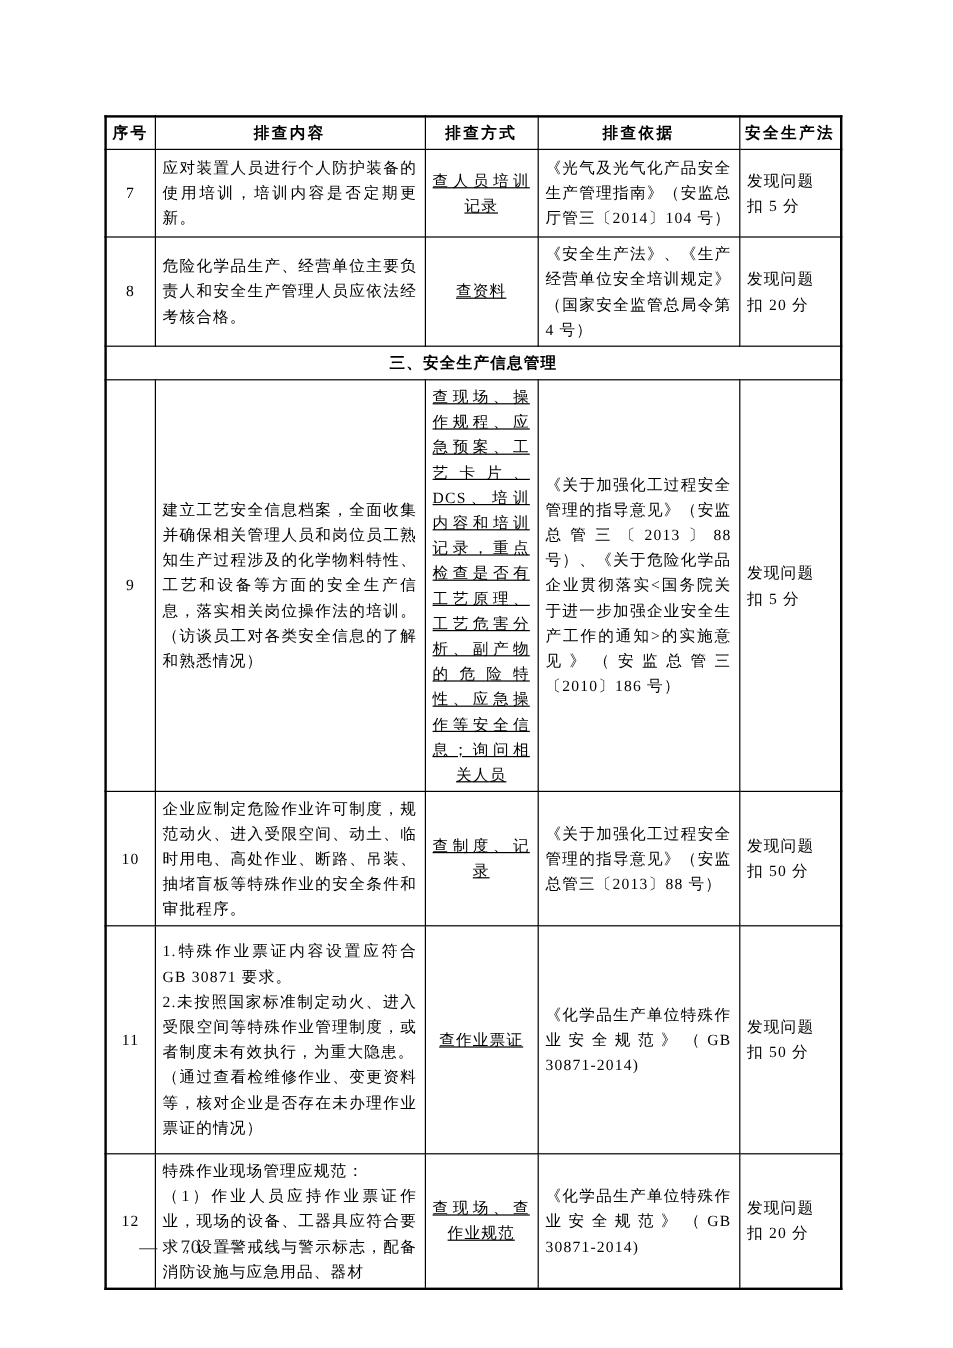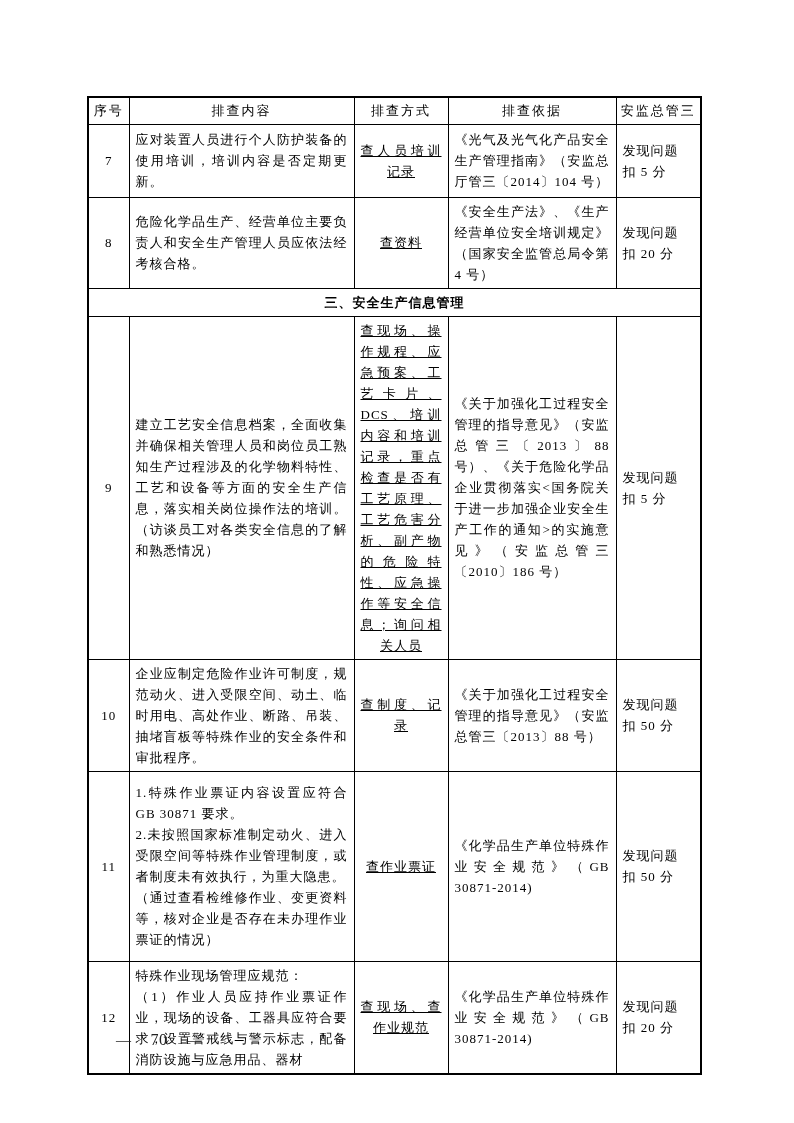--- a/index.html
+++ b/index.html
@@ -28,21 +28,21 @@
   table.inspection td {
     border: 1.5px solid #000;
     font-size: 13px;
     letter-spacing: 1px;
     line-height: 21px;
     vertical-align: middle;
     padding: 3px 6px;
     overflow: hidden;
   }
   table.inspection th {
-    font-weight: normal;
+    font-weight: bold;
     text-align: center;
     letter-spacing: 2px;
     padding: 2px 2px;
   }
   td.cell-section {
     font-weight: bold;
     text-align: center;
     font-size: 13.5px;
     letter-spacing: 1.5px;
   }
@@ -90,21 +90,21 @@
     <col style="width:94px">
     <col style="width:168px">
     <col style="width:85px">
   </colgroup>
   <tbody>
     <tr style="height:27px">
       <th>序号</th>
       <th>排查内容</th>
       <th>排查方式</th>
       <th>排查依据</th>
-      <th>安监总管三</th>
+      <th>安全生产法</th>
     </tr>
 
     <tr style="height:73px">
       <td class="cell-no">7</td>
       <td class="cell-content">应对装置人员进行个人防护装备的使用培训，培训内容是否定期更新。</td>
       <td class="cell-method">查人员培训记录</td>
       <td class="cell-basis">《光气及光气化产品安全生产管理指南》（安监总厅管三〔2014〕104 号）</td>
       <td class="cell-deduction">发现问题
 扣 5 分</td>
     </tr>

